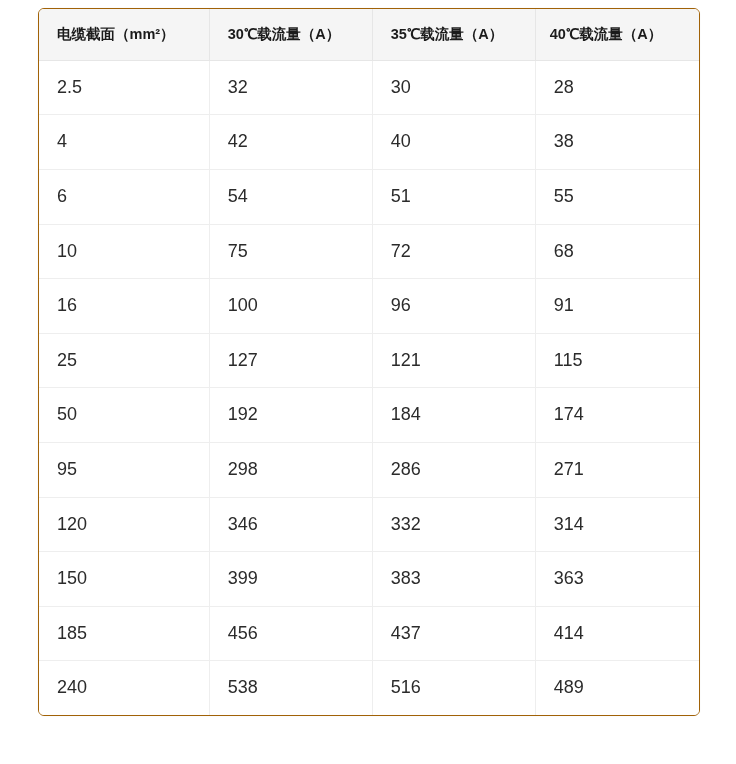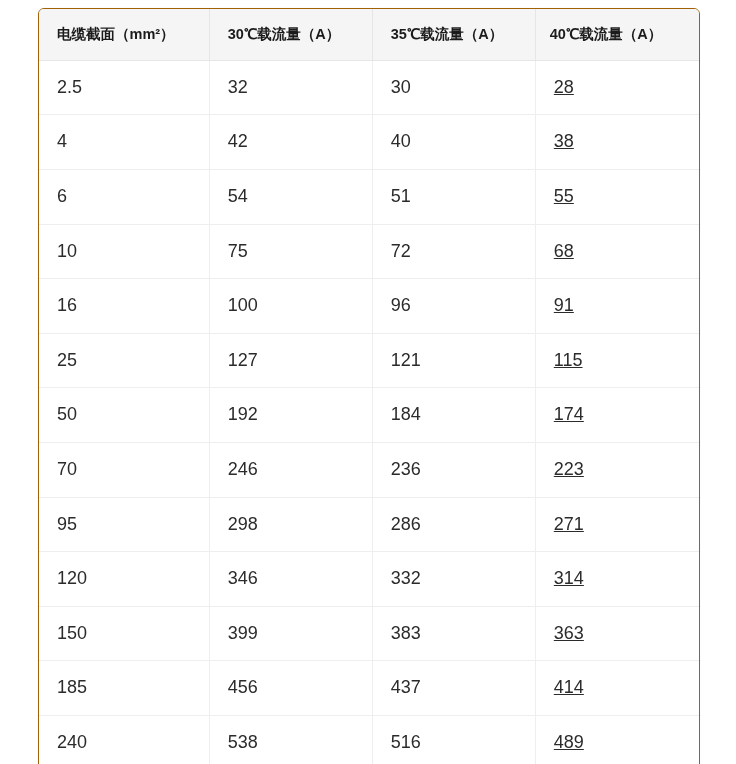--- a/index.html
+++ b/index.html
@@ -61,21 +61,20 @@
     font-weight: normal;
     text-align: left;
     padding: 16px 0 16px 18px;
     border-right: 1px solid #eeeeee;
     border-bottom: 1px solid #eeeeee;
     height: 17px;
     line-height: 1.2;
   }
   table.data-table tbody td:last-child {
     border-right: none;
-    text-decoration: underline;
   }
   table.data-table tbody tr:last-child td {
     border-bottom: none;
   }
 </style>
 </head>
 <body>
 
 <div class="page">
   <div class="table-wrap">
@@ -131,26 +130,20 @@
           <td>121</td>
           <td>115</td>
         </tr>
         <tr>
           <td>50</td>
           <td>192</td>
           <td>184</td>
           <td>174</td>
         </tr>
         <tr>
-          <td>70</td>
-          <td>246</td>
-          <td>236</td>
-          <td>223</td>
-        </tr>
-        <tr>
           <td>95</td>
           <td>298</td>
           <td>286</td>
           <td>271</td>
         </tr>
         <tr>
           <td>120</td>
           <td>346</td>
           <td>332</td>
           <td>314</td>

